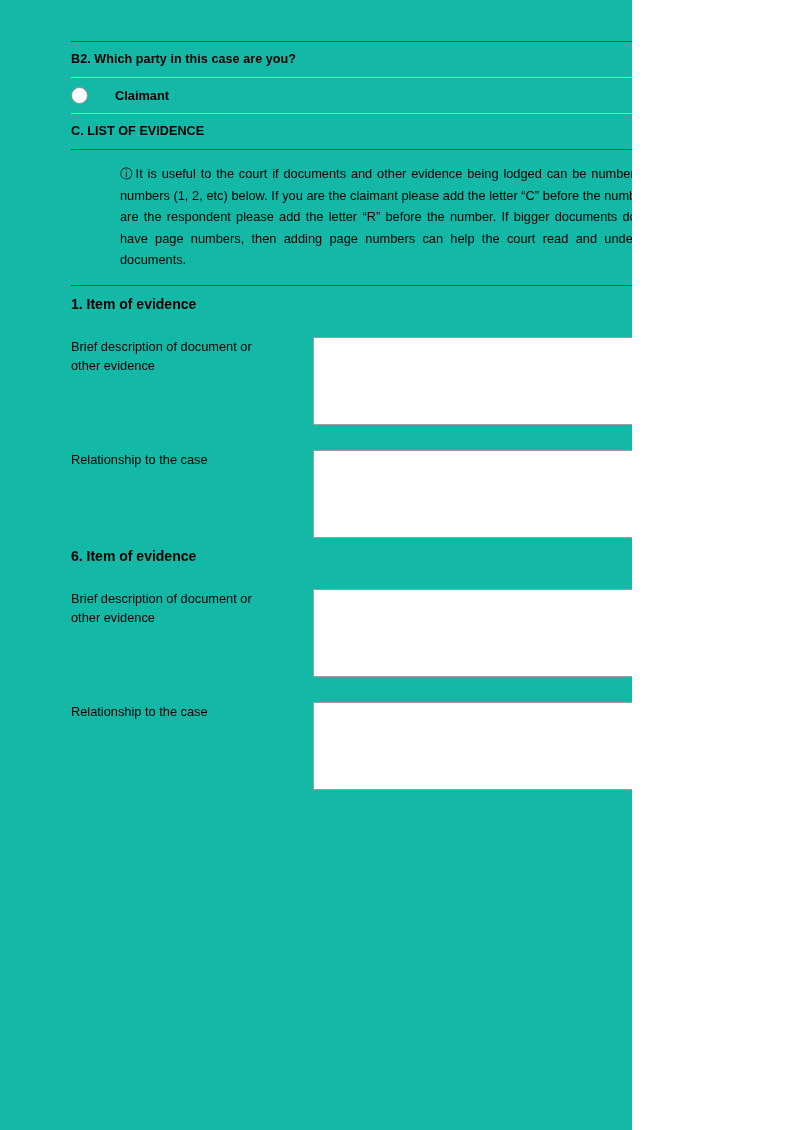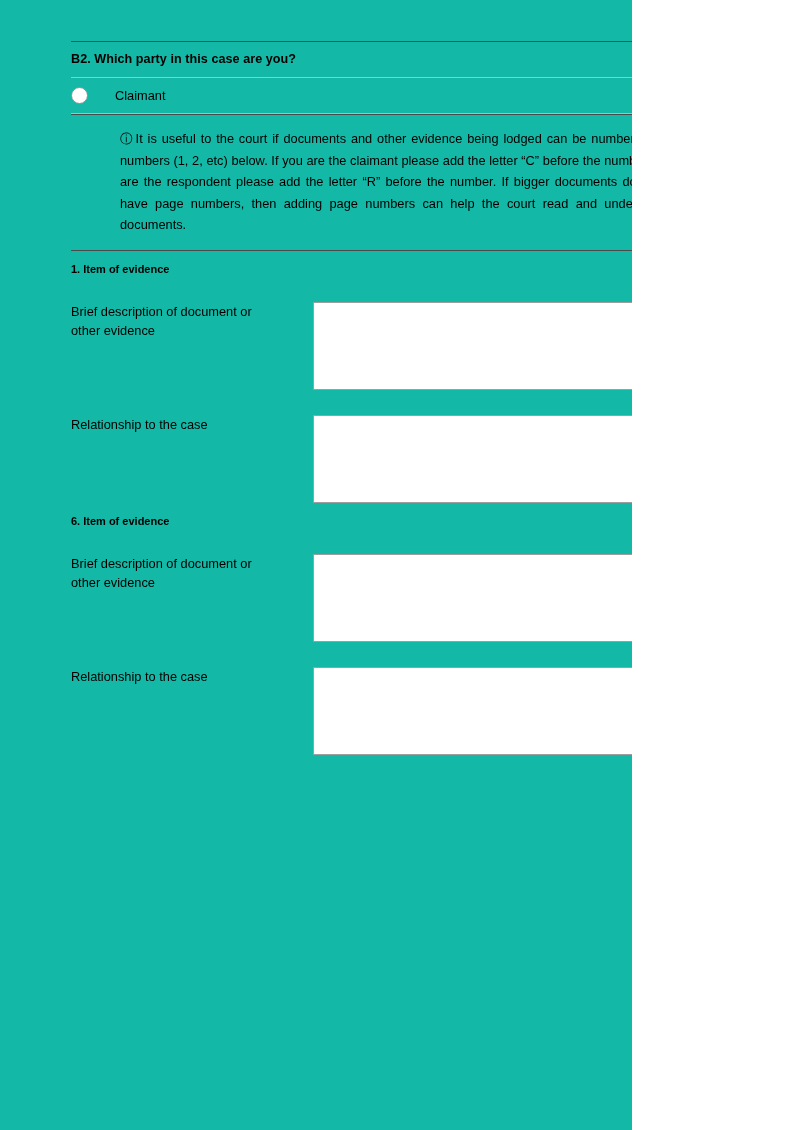--- a/index.html
+++ b/index.html
@@ -42,21 +42,21 @@
 
   
   .section-heading {
     font-size: 12.6px;
     font-weight: bold;
     letter-spacing: 0.05px;
     padding: 10px 0 11px 0;
     line-height: 14px;
   }
   .item-heading {
-    font-size: 11px;
+    font-size: 14px;
     font-weight: bold;
     padding: 11px 0 0 0;
     line-height: 15px;
   }
 
   
   .radio-row {
     display: flex;
     align-items: center;
     height: 35px;
@@ -67,20 +67,21 @@
     border: 1.5px solid #8d8d8d;
     border-radius: 50%;
     background: #ffffff;
     box-sizing: border-box;
     flex: 0 0 auto;
   }
   .radio-label {
     font-size: 12.8px;
     margin-left: 27px;
     line-height: 16px;
+    font-weight: bold;
   }
 
   
   .instructions {
     padding: 13px 0 14px 0;
   }
   .instr-p {
     margin: 0 0 0 0;
     padding-left: 49px;
     font-size: 12.8px;
@@ -139,20 +140,21 @@
     <div class="rule-light"></div>
 
     <div class="radio-row">
       <span class="radio-circle"></span>
       <span class="radio-label">Claimant</span>
     </div>
 
 
     <div class="rule-light"></div>
 
+    <div class="section-heading">C. LIST OF EVIDENCE</div>
 
     <div class="rule-dark"></div>
 
     <div class="instructions">
       <p class="instr-p"><span class="info-icon">ⓘ</span><span>It is useful to the court if documents and other evidence being lodged can be numbered using the numbers (1, 2, etc) below. If you are the claimant please add the letter “C” before the number and if you are the respondent please add the letter “R” before the number. If bigger documents do not already have page numbers, then adding page numbers can help the court read and understand these documents.</span></p>
     </div>
 
     <div class="rule-dark"></div>
 
     <div class="item-heading">1. Item of evidence</div>

